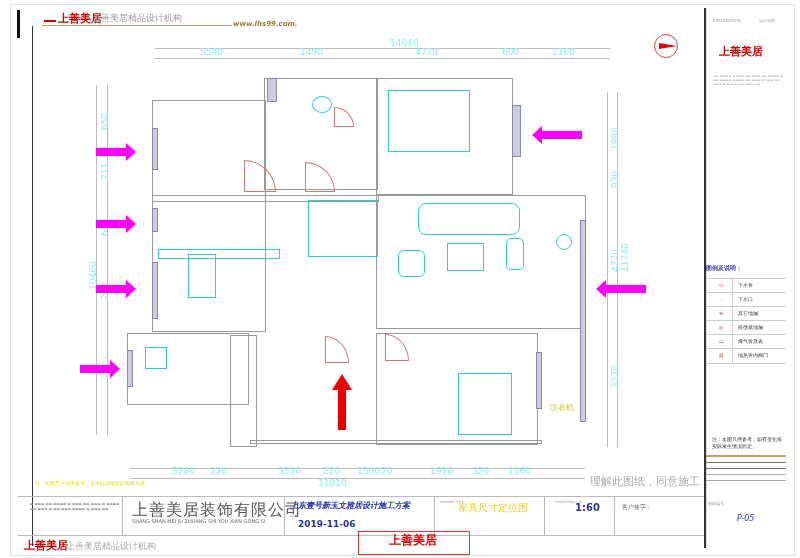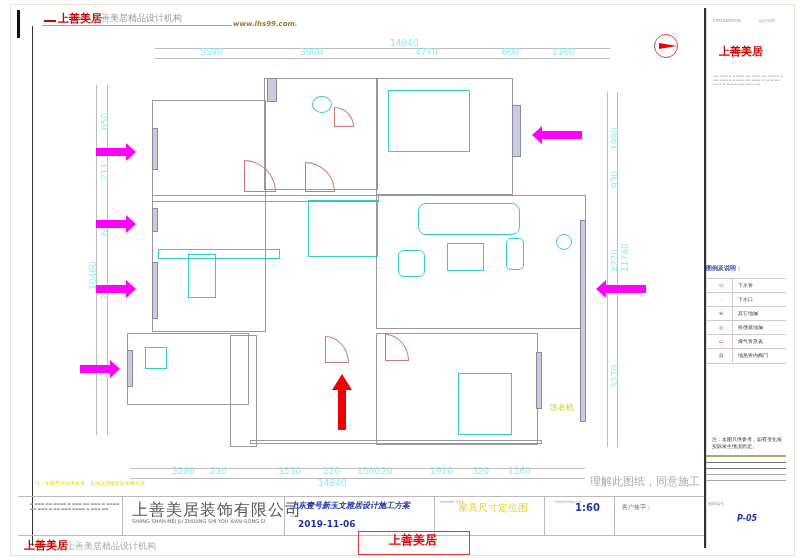--- a/index.html
+++ b/index.html
@@ -21,21 +21,21 @@
   .vertical-note{position:absolute;left:694px;top:60px;width:8px;height:410px;font-size:5px;color:#aaa;writing-mode:vertical-rl;}
   .legend-title{position:absolute;left:706px;top:264px;font-size:6px;color:#3a3aa0;font-weight:bold;}
   .legend-row{position:absolute;left:706px;width:80px;height:14px;border-top:1px solid #ccc;font-size:5px;color:#333;}
   .legend-row .sym{position:absolute;left:8px;top:3px;width:14px;text-align:center;color:#c44;}
   .legend-row .lbl{position:absolute;left:32px;top:3px;}
   .legend-row .div{position:absolute;left:26px;top:0;width:1px;height:14px;background:#ccc;}
   .note{position:absolute;left:712px;top:436px;width:70px;font-size:5px;color:#333;line-height:7px;}
   .goldline{position:absolute;left:706px;top:455px;width:80px;height:2px;background:#b9a36a;}
   .grayline{position:absolute;left:706px;width:80px;height:1px;background:#777;}
   .pnum-lbl{position:absolute;left:708px;top:501px;font-size:4px;color:#999;}
-  .pnum{position:absolute;left:737px;top:514px;font-size:8px;color:#2233aa;font-style:italic;font-weight:bold;}
+  .pnum{position:absolute;left:737px;top:514px;font-size:8px;color:#2233aa;font-style:italic;font-weight:normal;}
   .dim{position:absolute;font-size:9px;color:#8ee;}
   .dimv{position:absolute;font-size:9px;color:#8ee;transform:rotate(-90deg);transform-origin:left top;}
   .dline{position:absolute;background:#bbb;}
   .wall{position:absolute;border:1px solid #999;background:transparent;}
   .win{position:absolute;background:#ccd;border:1px solid #88a;}
   .cyan{position:absolute;border:1px solid #3cc;}
   .door{position:absolute;border:1px solid #c77;border-radius:0 100% 0 0;}
   .arrow-m{position:absolute;height:8px;background:#f0f;}
   .arrow-m.r::after{content:"";position:absolute;right:-10px;top:-5px;border-left:10px solid #f0f;border-top:9px solid transparent;border-bottom:9px solid transparent;}
   .arrow-m.l::before{content:"";position:absolute;left:-10px;top:-5px;border-right:10px solid #f0f;border-top:9px solid transparent;border-bottom:9px solid transparent;}
@@ -122,21 +122,21 @@
 <div class="grayline" style="top:468px"></div>
 <div class="grayline" style="top:474px;background:#aaa"></div>
 <div class="grayline" style="top:480px;background:#aaa"></div>
 <div class="pnum-lbl">图纸编号</div>
 <div class="pnum">P-05</div>
 
 <div class="dline" style="left:155px;top:48px;width:455px;height:1px"></div>
 <div class="dline" style="left:155px;top:58px;width:455px;height:1px"></div>
 <div class="dim" style="left:390px;top:38px">14040</div>
 <div class="dim" style="left:200px;top:47px">5590</div>
-<div class="dim" style="left:300px;top:47px">3800</div>
+<div class="dim" style="left:300px;top:47px">1490</div>
 <div class="dim" style="left:415px;top:47px">4770</div>
 <div class="dim" style="left:502px;top:47px">600</div>
 <div class="dim" style="left:552px;top:47px">1160</div>
 
 <div class="dline" style="left:96px;top:85px;width:1px;height:350px"></div>
 <div class="dline" style="left:107px;top:85px;width:1px;height:350px"></div>
 <div class="dimv" style="left:88px;top:290px">10460</div>
 <div class="dimv" style="left:100px;top:130px">650</div>
 <div class="dimv" style="left:100px;top:180px">211</div>
 <div class="dimv" style="left:100px;top:236px">60</div>
@@ -155,21 +155,21 @@
 <div class="dline" style="left:130px;top:478px;width:455px;height:1px"></div>
 <div class="dim" style="left:172px;top:466px">3280</div>
 <div class="dim" style="left:210px;top:466px">220</div>
 <div class="dim" style="left:278px;top:466px">3530</div>
 <div class="dim" style="left:323px;top:466px">220</div>
 <div class="dim" style="left:357px;top:466px">1500</div>
 <div class="dim" style="left:381px;top:466px">20</div>
 <div class="dim" style="left:430px;top:466px">1910</div>
 <div class="dim" style="left:472px;top:466px">320</div>
 <div class="dim" style="left:508px;top:466px">1160</div>
-<div class="dim" style="left:318px;top:478px">14840</div>
+<div class="dim" style="left:318px;top:478px">11010</div>
 
 <div class="wall" style="left:152px;top:100px;width:112px;height:230px"></div>
 <div class="wall" style="left:264px;top:78px;width:112px;height:110px"></div>
 <div class="wall" style="left:376px;top:78px;width:135px;height:115px"></div>
 <div class="wall" style="left:376px;top:195px;width:208px;height:132px"></div>
 <div class="wall" style="left:127px;top:333px;width:120px;height:70px"></div>
 <div class="wall" style="left:376px;top:333px;width:160px;height:110px"></div>
 <div class="wall" style="left:152px;top:195px;width:225px;height:5px"></div>
 <div class="wall" style="left:230px;top:335px;width:25px;height:110px"></div>
 <div class="wall" style="left:250px;top:440px;width:290px;height:2px"></div>

